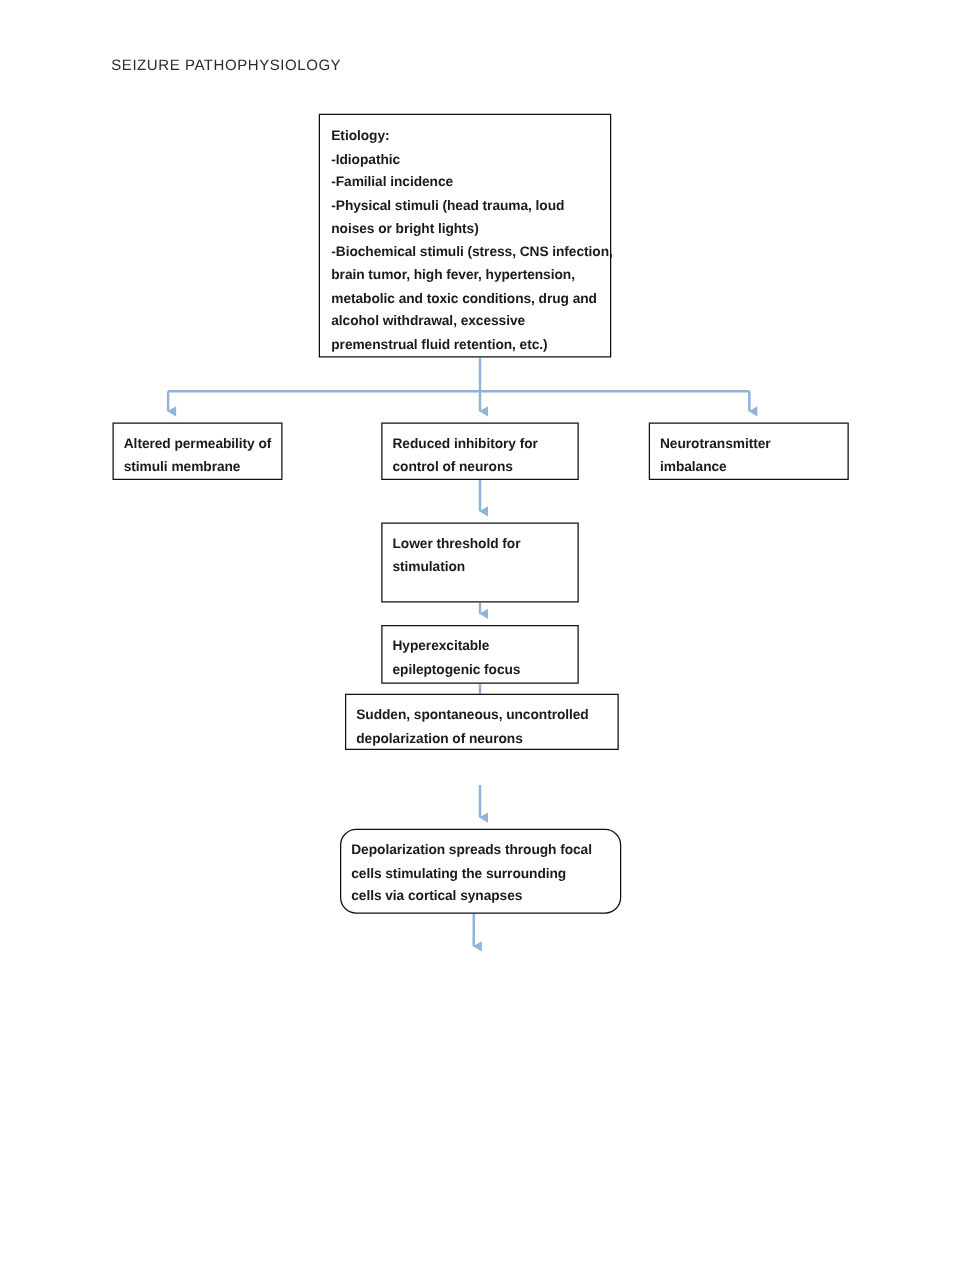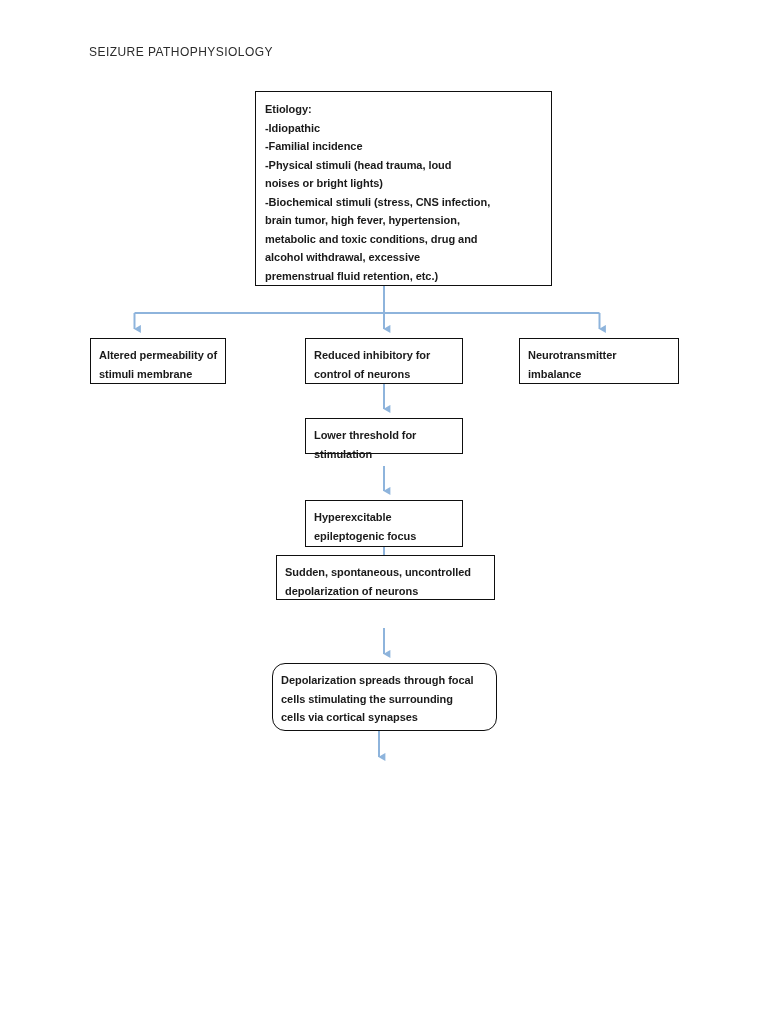--- a/index.html
+++ b/index.html
@@ -50,21 +50,21 @@
     padding: 7px 0 0 8px;
   }
   .node .line {
     display: block;
     white-space: nowrap;
   }
 
   #node-etiology {
     left: 255px;
     top: 91px;
-    width: 297px;
+    width: 234px;
     height: 195px;
     padding-top: 8px;
     padding-left: 9px;
   }
   #node-altered-permeability {
     left: 90px;
     top: 338px;
     width: 136px;
     height: 46px;
   }
@@ -77,21 +77,21 @@
   #node-neurotransmitter-imbalance {
     left: 519px;
     top: 338px;
     width: 160px;
     height: 46px;
   }
   #node-lower-threshold {
     left: 305px;
     top: 418px;
     width: 158px;
-    height: 36px;
+    height: 64px;
   }
   #node-hyperexcitable-focus {
     left: 305px;
     top: 500px;
     width: 158px;
     height: 47px;
   }
   #node-sudden-depolarization {
     left: 276px;
     top: 555px;

